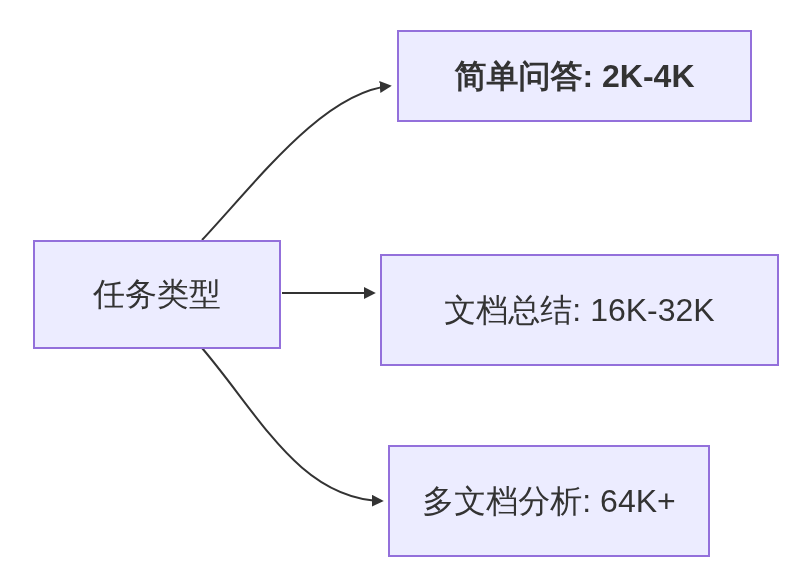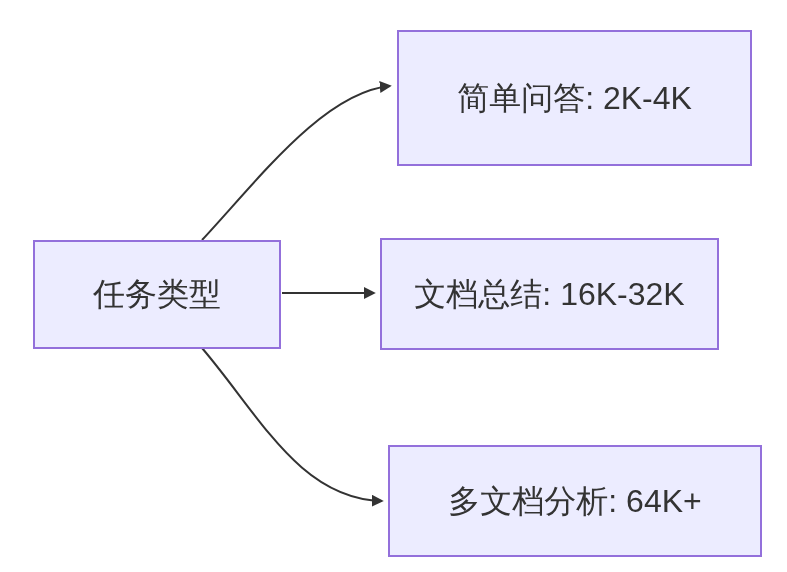--- a/index.html
+++ b/index.html
@@ -49,23 +49,23 @@
     justify-content: center;
   }
   .node-label {
     color: var(--label-text);
     font-size: 32px;
     line-height: 1.2;
     white-space: nowrap;
     text-align: center;
   }
   .node-root   { left: 33px;  top: 240px; width: 248px; height: 109px; }
-  .node-top    { left: 397px; top: 30px;  width: 355px; height: 136px; }
-  .node-middle { left: 380px; top: 238px; width: 339px; height: 112px; }
-  .node-bottom { left: 388px; top: 445px; width: 374px; height: 112px; align-items: center; }
+  .node-top    { left: 397px; top: 30px;  width: 355px; height: 92px; font-weight: bold; }
+  .node-middle { left: 380px; top: 254px; width: 399px; height: 112px; }
+  .node-bottom { left: 388px; top: 445px; width: 322px; height: 112px; align-items: center; }
 </style>
 </head>
 <body>
 
 <div class="canvas">
 
   <svg class="edge-layer" viewBox="0 0 787 572" xmlns="http://www.w3.org/2000/svg">
     <defs>
       <marker id="arrow" viewBox="0 0 10 10" refX="8.5" refY="5" markerWidth="6" markerHeight="6" orient="auto-start-reverse">
         <path class="arrowhead" d="M 0 0 L 10 5 L 0 10 z"></path>

